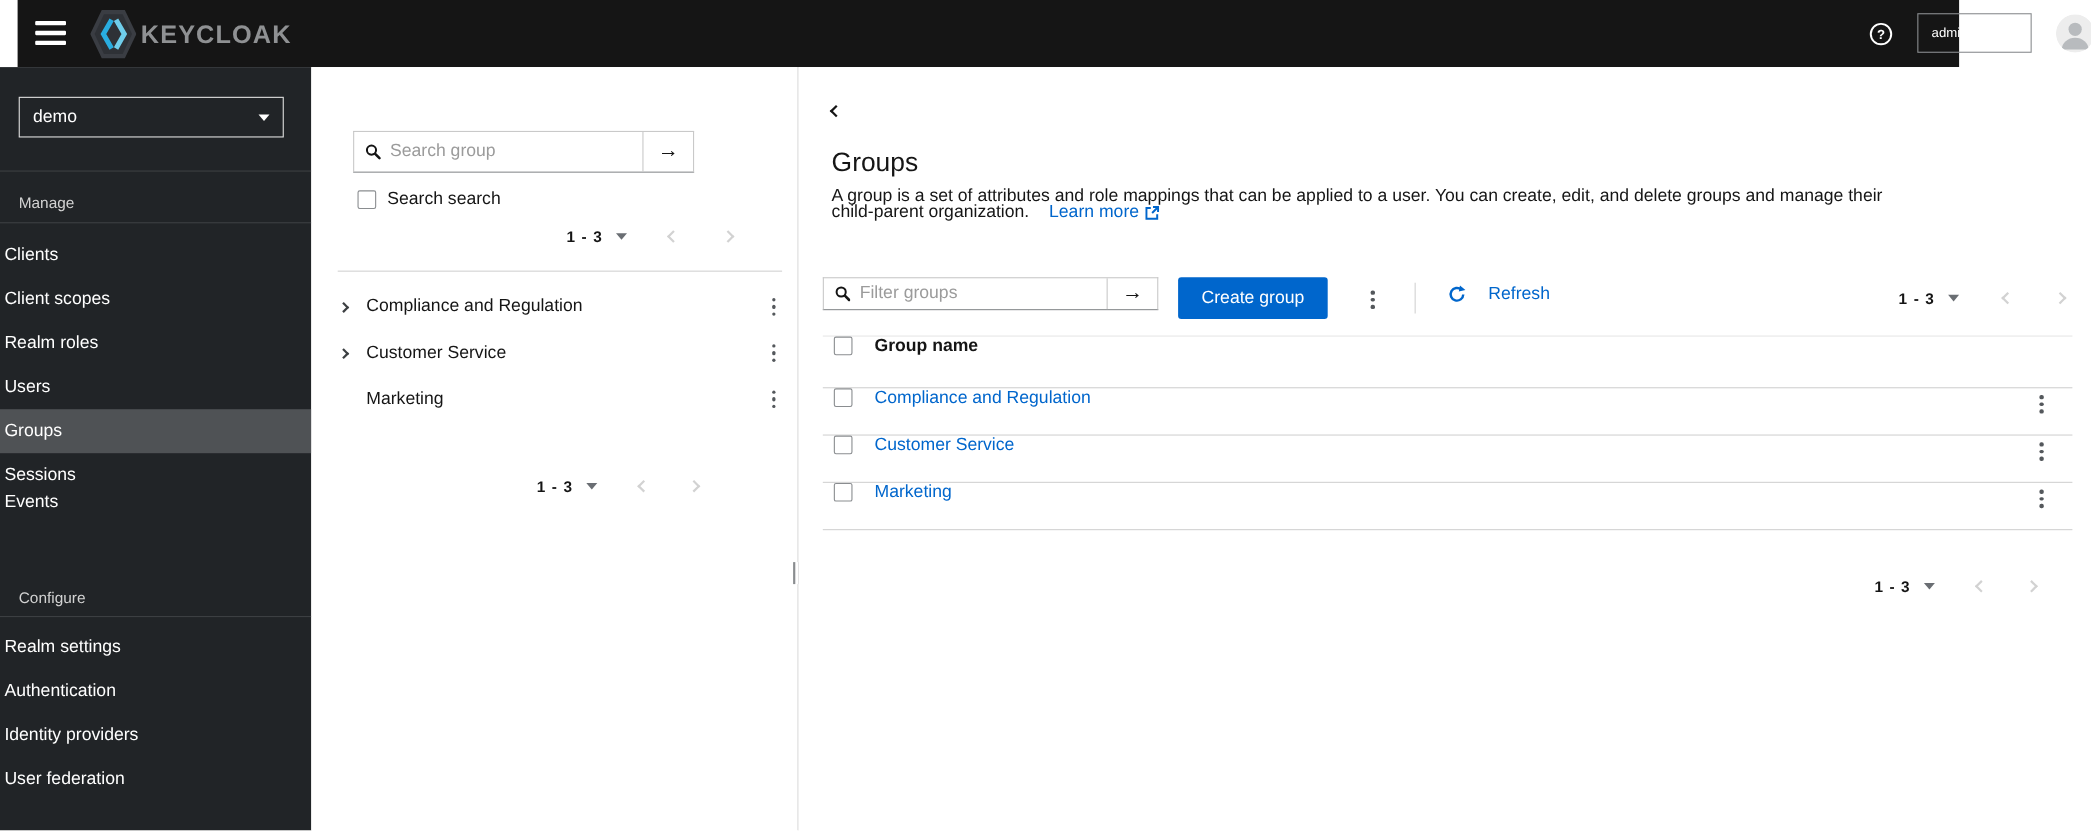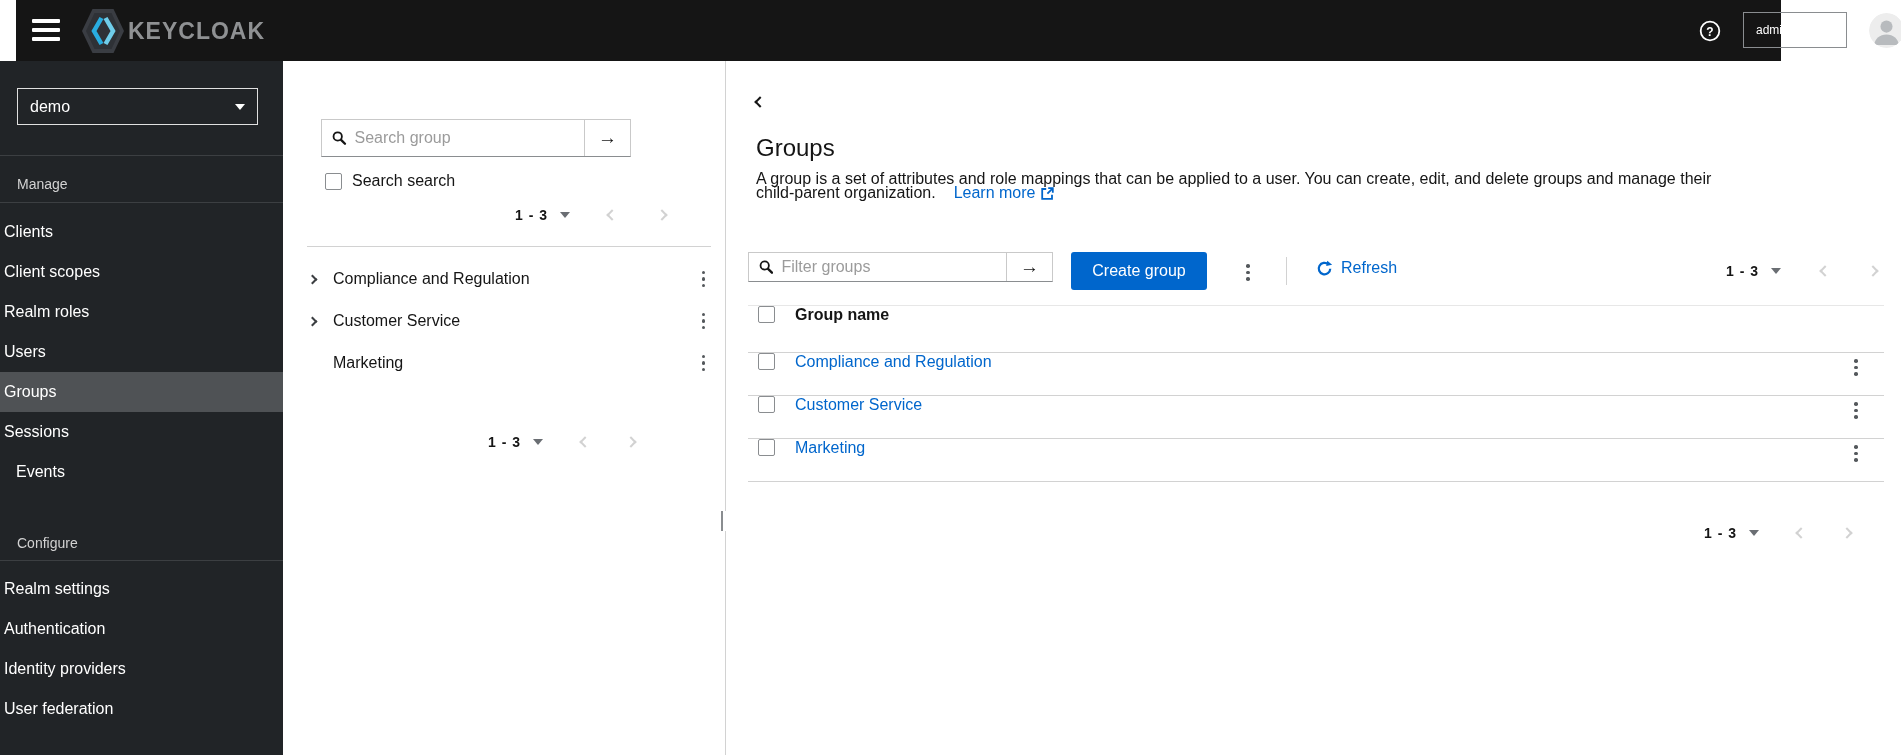--- a/index.html
+++ b/index.html
@@ -65,21 +65,21 @@
   .tree-row .lbl { flex:1; font-size:16px; color:#151515; padding-left:4px; }
   .hdivider { height:1px; background:#d2d2d2; }
 
   
   .back-btn { left:748px; top:88px; padding:4px 8px; cursor:pointer; }
   .page-title { left:756px; top:134px; font-size:24px; font-weight:400; color:#151515; }
   .desc { left:756px; font-size:16px; color:#151515; line-height:24px; }
   .link { color:#0066cc; text-decoration:none; cursor:pointer; }
   .btn-primary { left:1071px; top:252px; width:136px; height:38px; background:#0066cc; color:#fff; font-size:16px; border:none; border-radius:3px; cursor:pointer; font-family:"Liberation Sans",sans-serif; }
   .vsep { width:1px; background:#d2d2d2; }
-  .refresh { left:1316px; top:259px; display:flex; align-items:flex-end; gap:8px; font-size:16px; color:#0066cc; cursor:pointer; }
+  .refresh { left:1316px; top:259px; display:flex; align-items:flex-start; gap:20px; font-size:16px; color:#0066cc; cursor:pointer; }
 
   
   .grid { left:748px; top:305px; width:1136px; }
   .grid-row { display:flex; align-items:flex-start; border-bottom:1px solid #d2d2d2; }
   .grid-row.head { height:48px; border-top:1px solid #e7e7e7; }
   .grid-row.body { height:43px; }
   .grid-row .cb-cell { width:47px; display:flex; justify-content:flex-start; padding-left:10px; }
   .grid-row .name-cell { flex:1; font-size:16px; }
   .grid-row .name-cell.head-label { font-weight:bold; color:#151515; }
   .grid-row .action-cell { width:56px; display:flex; justify-content:center; }
@@ -132,21 +132,21 @@
     <div class="abs side-divider" style="top:94px;"></div>
     <div class="abs section-label" style="top:115px;">Manage</div>
     <div class="abs side-divider" style="top:141px;"></div>
 
     <div class="abs nav-item" style="top:151px;">Clients</div>
     <div class="abs nav-item" style="top:191px;">Client scopes</div>
     <div class="abs nav-item" style="top:231px;">Realm roles</div>
     <div class="abs nav-item" style="top:271px;">Users</div>
     <div class="abs nav-item active" style="top:311px;">Groups</div>
     <div class="abs nav-item" style="top:351px;">Sessions</div>
-    <div class="abs nav-item" style="top:391px;margin-left:12px;">Events</div>
+    <div class="abs nav-item" style="top:376px;">Events</div>
 
     <div class="abs section-label" style="top:474px;">Configure</div>
     <div class="abs side-divider" style="top:499px;"></div>
 
     <div class="abs nav-item" style="top:508px;">Realm settings</div>
     <div class="abs nav-item" style="top:548px;">Authentication</div>
     <div class="abs nav-item" style="top:588px;">Identity providers</div>
     <div class="abs nav-item" style="top:628px;">User federation</div>
   </div>
 

